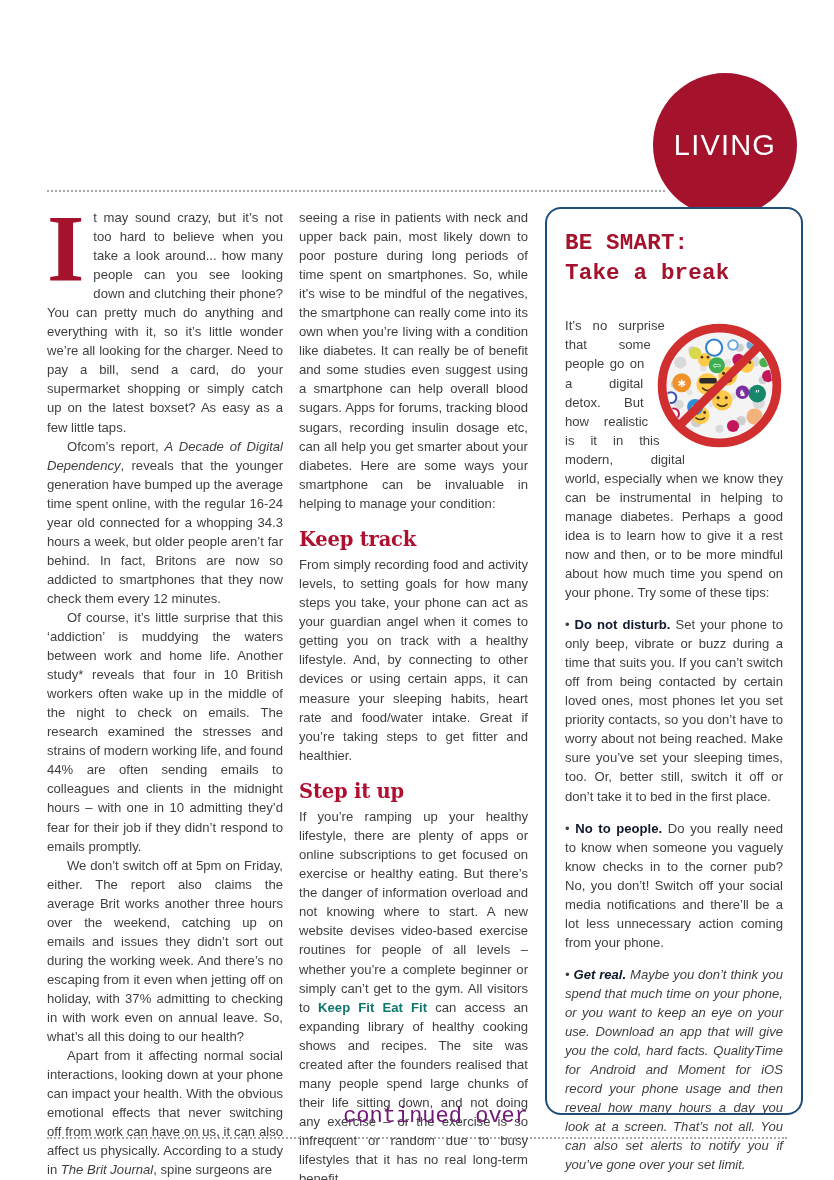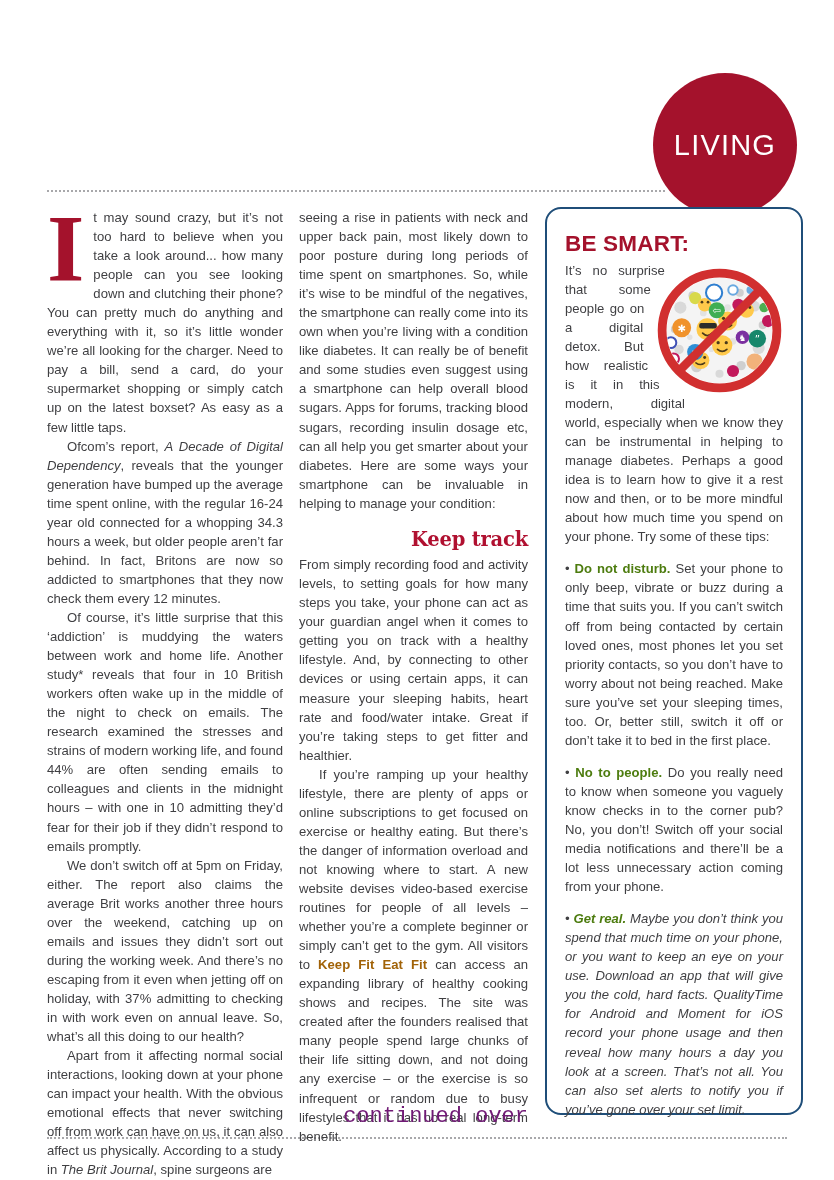--- a/index.html
+++ b/index.html
@@ -78,27 +78,27 @@
   em.ital { font-style: italic; }
 
   
   .sec-head {
     font-family: "DejaVu Serif", "Liberation Serif", serif;
     font-weight: bold;
     color: #B01030;
     font-size: 19.5px;
     line-height: 1.1;
     margin: 16px 0 5px 0;
-    text-align: right;
+    text-align: left;
     letter-spacing: -0.2px;
   }
   .col-2 > .sec-head:first-child { margin-top: 0; }
 
   .brandlink {
-    color: #a16207;
+    color: #0f766e;
     font-weight: bold;
   }
 
   .continued {
     position: absolute;
     left: 299px;
     top: 1104px;
     width: 229px;
     text-align: right;
     font-family: Liberation Mono, monospace;
@@ -113,38 +113,38 @@
     top: 207px;
     width: 258px;
     height: 908px;
     border: 2px solid #1F4E79;
     border-radius: 16px;
     box-sizing: border-box;
     background: #ffffff;
     padding: 20px 18px 14px 18px;
   }
   .sb-title {
-    font-family: Liberation Sans, sans-serif;
+    font-family: Liberation Mono, monospace;
     color: #A4122C;
     font-size: 22.5px;
     line-height: 1.32;
-    margin: 0 0 2px 0;
+    margin: 0 0 28px 0;
     letter-spacing: 0.2px;
   }
   .sb-title .line2 { display: block; }
 
   .sb-body {
     font-size: 13.1px;
     line-height: 19.05px;
     text-align: justify;
     color: #3f3f42;
   }
   .sb-body p { margin: 0 0 13px 0; }
   .sb-body p:last-child { margin-bottom: 0; font-style: italic; }
-  .sb-body b { color: #4d7c0f; }
+  .sb-body b { color: #0f172a; }
 
   
   .ban-figure {
     float: right;
     width: 135px;
     height: 135px;
     margin: 2px -4px 2px 9px;
     shape-outside: circle(50%);
   }
 </style>
@@ -167,28 +167,30 @@
     <p>We don’t switch off at 5pm on Friday, either. The report also claims the average Brit works another three hours over the weekend, catching up on emails and issues they didn’t sort out during the working week. And there’s no escaping from it even when jetting off on holiday, with 37% admitting to checking in with work even on annual leave. So, what’s all this doing to our health?</p>
     <p>Apart from it affecting normal social interactions, looking down at your phone can impact your health. With the obvious emotional effects that never switching off from work can have on us, it can also affect us physically. According to a study in <em class="ital">The Brit Journal</em>, spine surgeons are</p>
   </div>
 
   <div class="col col-2">
     <p>seeing a rise in patients with neck and upper back pain, most likely down to poor posture during long periods of time spent on smartphones. So, while it’s wise to be mindful of the negatives, the smartphone can really come into its own when you’re living with a condition like diabetes. It can really be of benefit and some studies even suggest using a smartphone can help overall blood sugars. Apps for forums, tracking blood sugars, recording insulin dosage etc, can all help you get smarter about your diabetes. Here are some ways your smartphone can be invaluable in helping to manage your condition:</p>
 
     <h2 class="sec-head">Keep track</h2>
     <p>From simply recording food and activity levels, to setting goals for how many steps you take, your phone can act as your guardian angel when it comes to getting you on track with a healthy lifestyle. And, by connecting to other devices or using certain apps, it can measure your sleeping habits, heart rate and food/water intake. Great if you’re taking steps to get fitter and healthier.</p>
 
+    <h2 class="sec-head">Step it up</h2>
     <p><span>If you’re ramping up your healthy lifestyle, there are plenty of apps or online subscriptions to get focused on exercise or healthy eating. But there’s the danger of information overload and not knowing where to start. A new website devises video-based exercise routines for people of all levels – whether you’re a complete beginner or simply can’t get to the gym. All visitors to </span><span class="brandlink">Keep Fit Eat Fit</span><span> can access an expanding library of healthy cooking shows and recipes. The site was created after the founders realised that many people spend large chunks of their life sitting down, and not doing any exercise – or the exercise is so infrequent or random due to busy lifestyles that it has no real long-term benefit.</span></p>
   </div>
 
   <div class="continued">continued over</div>
 
   <div class="sidebar">
     <h2 class="sb-title">
       <span>BE SMART:</span>
+      <span class="line2">Take a break</span>
     </h2>
 
     <div class="sb-body">
       <p>
         <svg class="ban-figure" viewBox="0 0 200 200" aria-hidden="true">
           <defs>
             <clipPath id="discClip">
                 <circle cx="100" cy="100" r="78"></circle>
               </clipPath>
           </defs>

